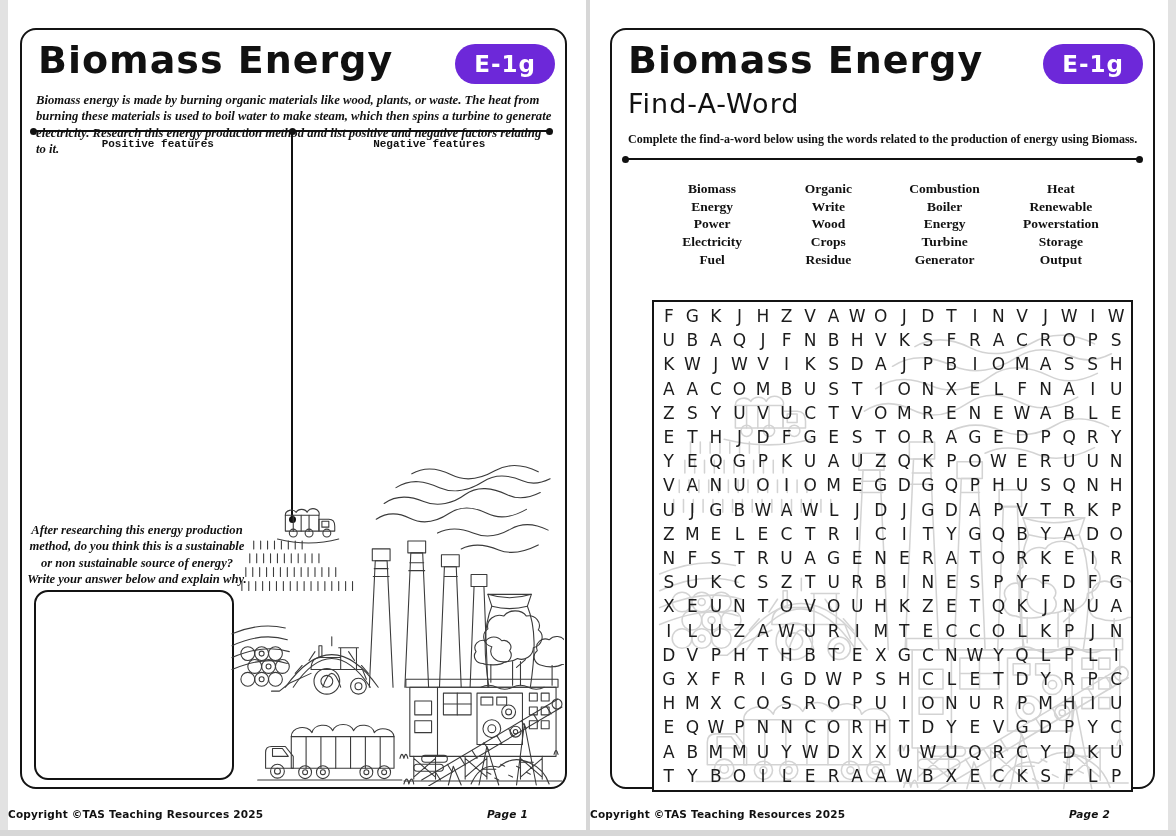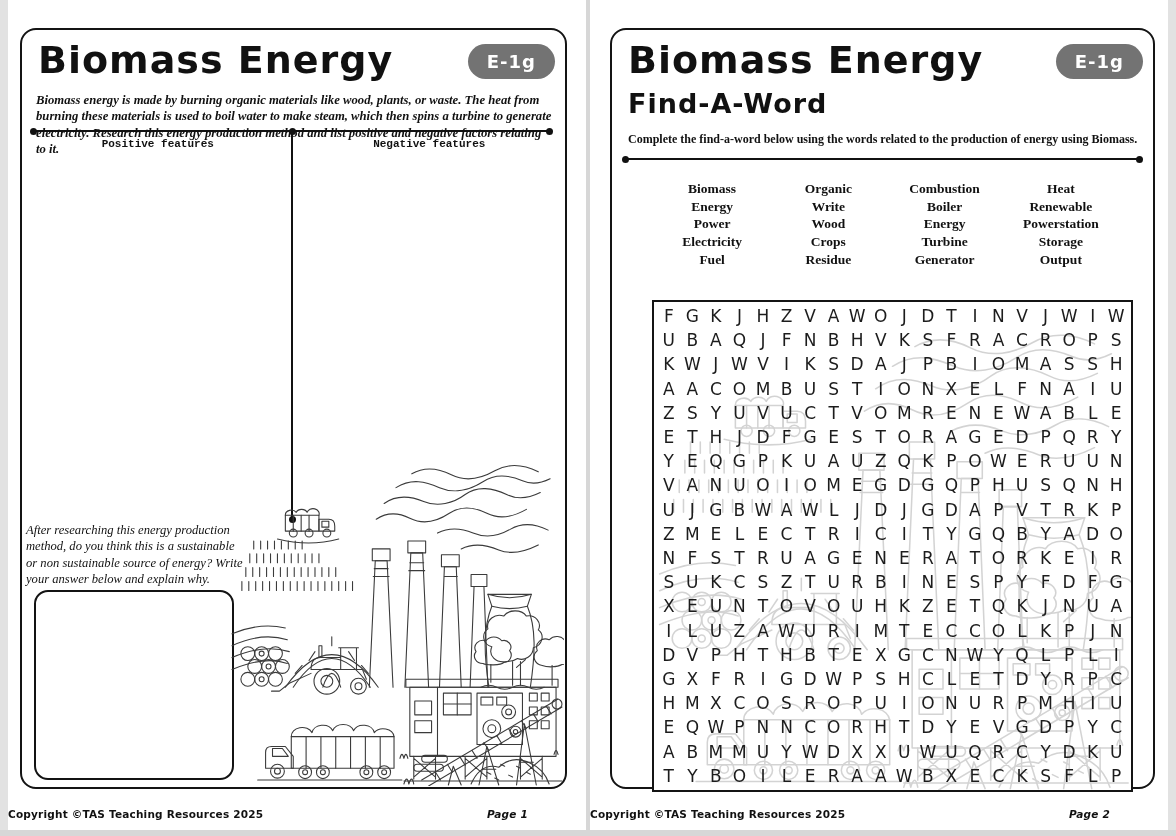--- a/index.html
+++ b/index.html
@@ -11,23 +11,23 @@
   .sheet.p2{left:590px;width:578px;}
   .divider{position:absolute;top:0;left:586px;width:4px;height:830px;background:#d7d7d7;}
   .bottombar{position:absolute;left:0;top:830px;width:1176px;height:6px;background:#d7d7d7;}
 
   .frame{position:absolute;top:28px;border:2.5px solid #141414;border-radius:16px;background:#fff;}
   .p1 .frame{left:12px;width:543px;height:757px;}
   .p2 .frame{left:20px;width:541px;height:757px;}
 
   .title{position:absolute;left:16px;top:8px;font-size:38px;font-weight:bold;
          letter-spacing:1px;font-family:"DejaVu Sans",sans-serif;white-space:nowrap;}
-  .badge{position:absolute;right:10px;top:14px;background:#737373;color:#fff;
-         border-radius:20px;padding:7px 19px;font-size:18px;font-weight:bold;letter-spacing:1px;}
-  .subtitle{position:absolute;left:16px;top:58px;font-size:27px;font-weight:bold;letter-spacing:1px;}
+  .badge{position:absolute;right:10px;top:14px;background:#6d28d9;color:#fff;
+         border-radius:20px;padding:7px 19px;font-size:23px;font-weight:bold;letter-spacing:1px;}
+  .subtitle{position:absolute;left:16px;top:58px;font-size:27px;font-weight:normal;letter-spacing:1px;}
 
   .intro{position:absolute;left:14px;right:12px;top:62px;
          font-family:"Liberation Serif",serif;font-style:italic;font-weight:bold;
          font-size:12.7px;line-height:1.28;}
   .instruction{position:absolute;left:16px;right:14px;top:102px;
          font-family:"Liberation Serif",serif;font-weight:bold;font-size:12px;}
 
   .rule{position:absolute;height:2px;background:#111;}
   .rule::before,.rule::after{content:"";position:absolute;top:-2.5px;width:7px;height:7px;
          border-radius:50%;background:#111;}
@@ -37,22 +37,22 @@
 
   .vline{position:absolute;left:269px;top:100px;width:2px;height:390px;background:#111;}
   .vline::before,.vline::after{content:"";position:absolute;left:-2.5px;width:7px;height:7px;
          border-radius:50%;background:#111;}
   .vline::before{top:-2px;} .vline::after{bottom:-3px;}
 
   .col-heads{position:absolute;left:0;right:0;top:108px;display:flex;}
   .col-heads div{width:50%;text-align:center;font-family:Liberation Mono, monospace;
          font-weight:bold;font-size:11px;}
 
-  .question{position:absolute;left:4px;top:492px;width:222px;
-         font-family:"Liberation Serif",serif;font-style:italic;font-weight:normal;
+  .question{position:absolute;left:4px;top:492px;width:222px;text-align:center;
+         font-family:"Liberation Serif",serif;font-style:italic;font-weight:bold;
          font-size:12.6px;line-height:1.3;}
   .answer-box{position:absolute;left:12px;top:560px;width:196px;height:186px;
          border:2px solid #131313;border-radius:14px;background:#fff;}
 
   .illustration{position:absolute;right:1px;bottom:1px;width:336px;height:328px;}
 
   .wordlist{position:absolute;left:42px;right:34px;top:150px;display:flex;}
   .wordcol{flex:1;text-align:center;font-family:"Liberation Serif",serif;
          font-weight:bold;font-size:13.5px;line-height:17.7px;}
 

